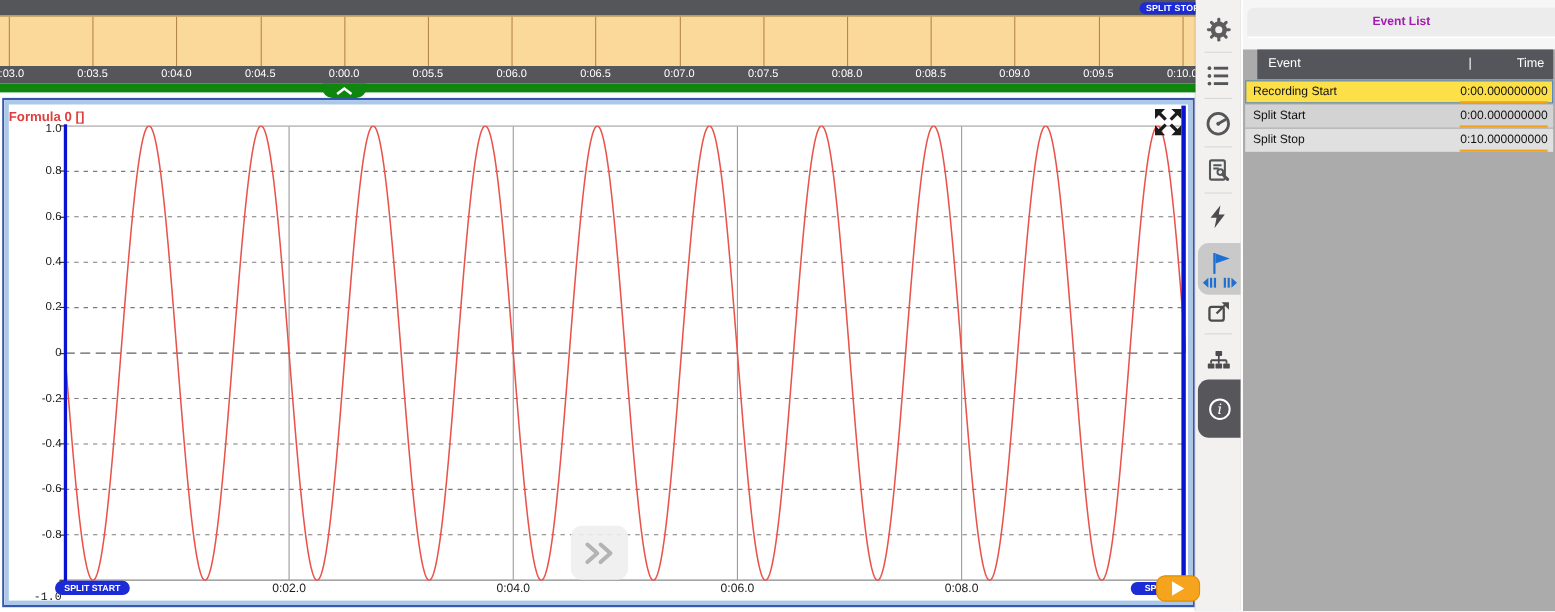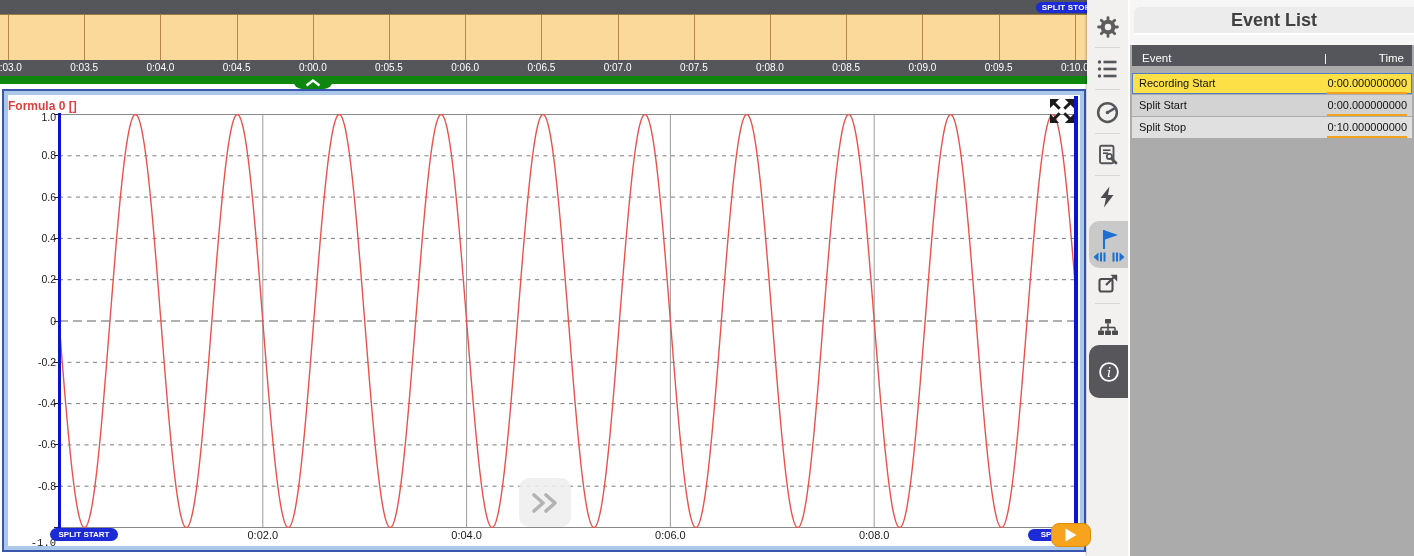--- a/index.html
+++ b/index.html
@@ -59,22 +59,22 @@
                justify-content:center;gap:2px;cursor:pointer;}
   .tb-tab-info{position:absolute;left:2px;top:345px;width:39px;height:53px;background:#57575b;
                border-radius:10px 0 0 10px;display:flex;align-items:center;justify-content:center;cursor:pointer;}
 
   
   .panel{position:absolute;left:1128px;top:0;width:286px;height:556px;background:#ababab;
          border-left:2px solid #fdfdfd;box-sizing:border-box;}
   .panel-top{position:absolute;left:0;top:0;width:100%;height:45px;background:#f6f6f6;}
   .panel-title-band{position:absolute;left:4px;top:7px;right:0;height:26px;background:#ececec;
                     border-radius:6px 0 0 0;border-bottom:2px solid #fff;
-                    text-align:center;line-height:26px;color:#404040;font-weight:bold;font-size:18px;}
-  .ev-header{position:absolute;left:2px;top:45px;right:2px;height:21px;background:#54565b;color:#fff;
+                    text-align:center;line-height:26px;color:#a21caf;font-weight:bold;font-size:11px;}
+  .ev-header{position:absolute;left:13px;top:45px;right:2px;height:27px;background:#54565b;color:#fff;
              font-size:11.5px;line-height:27px;}
   .ev-header .h-event{position:absolute;left:10px;}
   .ev-header .h-div{position:absolute;left:192px;}
   .ev-header .h-time{position:absolute;right:8px;}
   .ev-rows{position:absolute;left:2px;top:73px;right:2px;}
   .ev-row{position:relative;height:21px;margin-bottom:1px;font-size:11px;line-height:21px;
           color:#111;background:#d3d3d3;cursor:default;}
   .ev-row:nth-child(3){background:#e0e0e0;}
   .ev-row.selected{background:#fde047;outline:1px solid #4e7ec9;outline-offset:-1px;}
   .ev-name{position:absolute;left:7px;}

